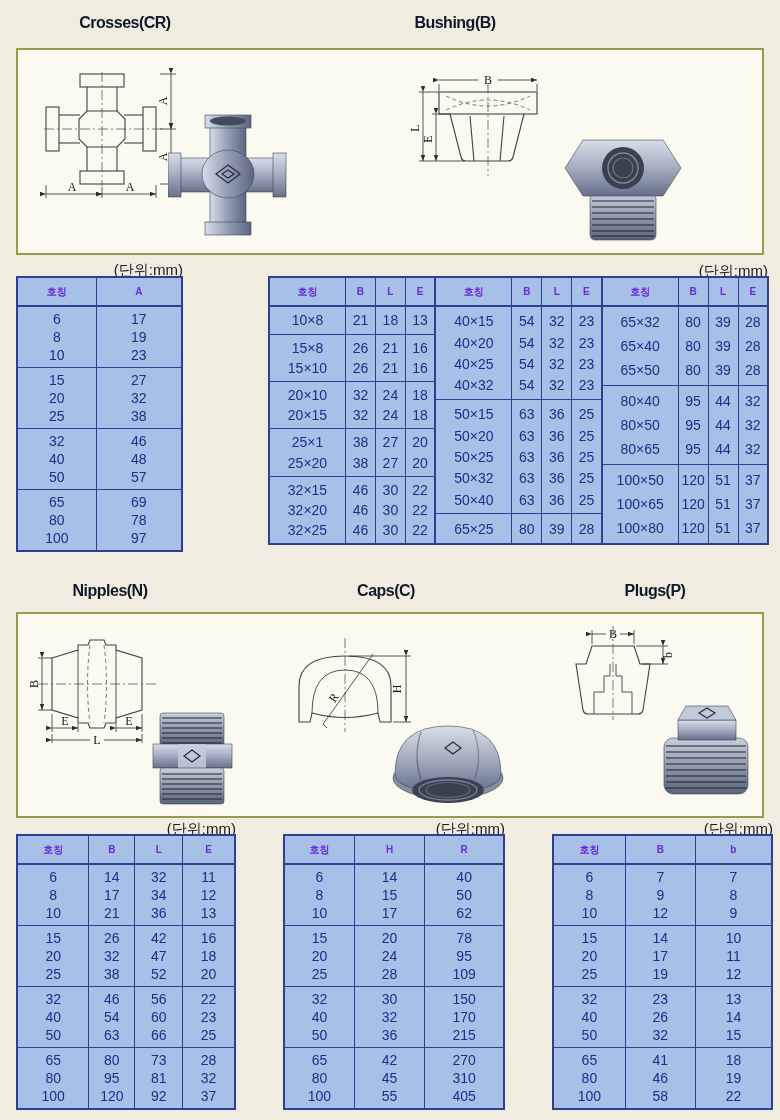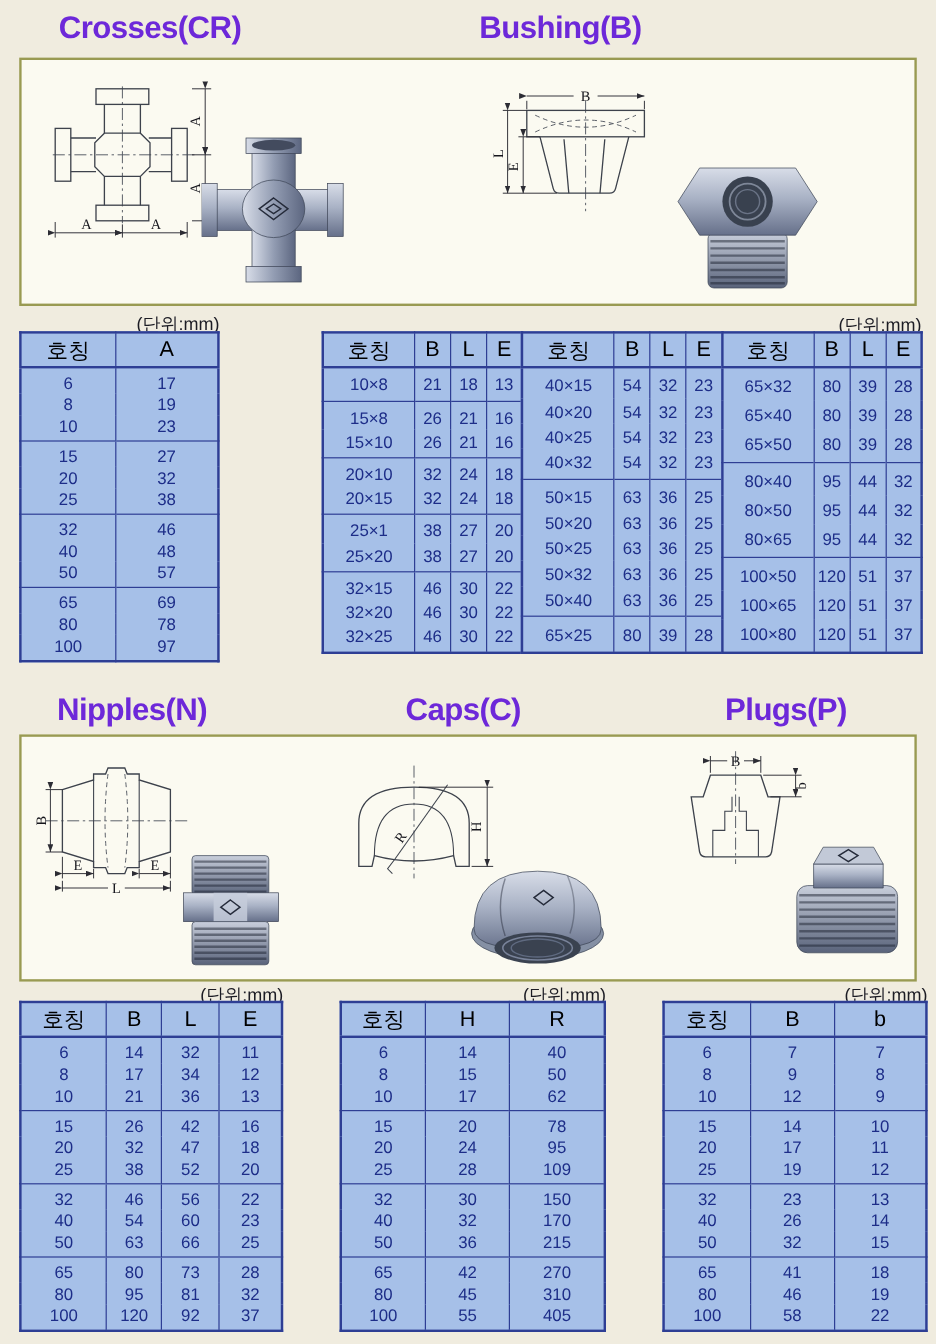--- a/index.html
+++ b/index.html
@@ -3,36 +3,36 @@
 <meta charset="utf-8">
 <style>
   html,body{margin:0;padding:0;}
   .page{
     position:relative;width:780px;height:1120px;overflow:hidden;
     background:#f0ecdf;
     font-family:"Liberation Sans",sans-serif;
   }
   .title{
     position:absolute;height:30px;line-height:30px;text-align:center;
-    font-size:26px;font-weight:bold;color:#6d28d9;letter-spacing:-0.5px;
+    font-size:16px;font-weight:bold;color:#0f172a;letter-spacing:-0.5px;
   }
   .panel{
     position:absolute;background:#fbfaf1;border:2px solid #999a52;box-sizing:border-box;
   }
   .panel > div{position:absolute;}
   .unit{
     position:absolute;font-size:15px;color:#1c1c24;text-align:right;width:90px;
   }
   table.tbl{
     position:absolute;border-collapse:collapse;table-layout:fixed;
     background:#a6c0e8;border:2px solid #2e3e94;
     color:#1d2d88;font-size:14px;text-align:center;
   }
   table.tbl th{
-    font-weight:normal;color:#000000;height:27px;font-size:18px;padding:0;
+    font-weight:bold;color:#6d28d9;height:27px;font-size:10px;padding:0;
   }
   table.tbl thead{border-bottom:2.5px solid #2e3e94;}
   table.tbl tbody{border-top:1.6px solid #2e3e94;}
   table.tbl tr > *:not(:first-child){border-left:1.3px solid #2e3e94;}
   table.tbl td{padding:1px 0;}
   table.tbl tbody tr:first-child td{padding-top:4px;}
   table.tbl tbody tr:last-child td{padding-bottom:4px;}
   .bushing-wrap{position:absolute;display:flex;}
   .bushing-wrap table.tbl{position:relative;flex:1;}
   .bushing-wrap table.tbl:not(:first-child){margin-left:-2px;}
@@ -68,21 +68,21 @@
           <stop offset="1" stop-color="#5c6680"></stop>
       </linearGradient>
       <linearGradient id="thr" x1="0" y1="0" x2="0" y2="1">
         <stop offset="0" stop-color="#c9cfdc"></stop>
           <stop offset="1" stop-color="#59637a"></stop>
       </linearGradient>
     </defs>
   </svg>
 
   <div class="title" style="left:30px;top:8px;width:190px;">Crosses(CR)</div>
-  <div class="title" style="left:372px;top:8px;width:190px;">Bushing(B)</div>
+  <div class="title" style="left:360px;top:8px;width:190px;">Bushing(B)</div>
 
   <div class="panel" style="left:16px;top:48px;width:748px;height:207px;">
 
     <div style="left:22px;top:18px;">
       <svg width="145" height="135" viewBox="0 0 145 135">
         <line class="cl" x1="62" y1="4" x2="62" y2="118"></line>
         <line class="cl" x1="4" y1="61" x2="122" y2="61"></line>
         <rect class="draw" x="40" y="6" width="44" height="13"></rect>
         <rect class="draw" x="40" y="103" width="44" height="13"></rect>
         <rect class="draw" x="6" y="39" width="13" height="44"></rect>

